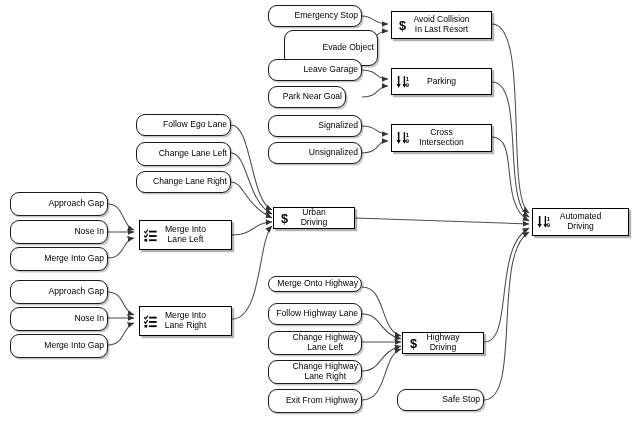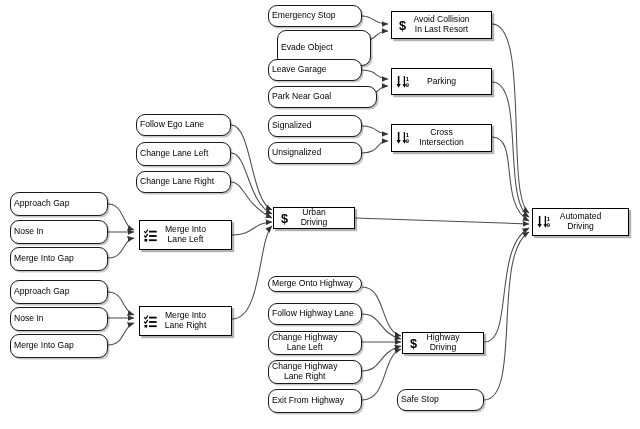--- a/index.html
+++ b/index.html
@@ -26,21 +26,21 @@
     width: 640px;
     height: 429px;
     pointer-events: none;
   }
   .node {
     position: absolute;
     box-sizing: border-box;
     background: #ffffff;
     display: flex;
     align-items: center;
-    justify-content: flex-start;
+    justify-content: flex-end;
     text-align: center;
     line-height: 1.12;
     color: #000000;
     z-index: 3;
   }
   
   .node.basic {
     border: 1.1px solid #1a1a1a;
     border-radius: 9px;
     font-size: 8.6px;
@@ -207,27 +207,27 @@
         <rect x="6.2" y="12.7" width="9.4" height="2.2" fill="#000"></rect>
       </svg>
     </span>
     <span class="arb-label">Merge Into
 Lane Right</span>
   </div>
 
   <div class="node basic" style="left:268px; top:5px; width:94px; height:22px;">
     <span class="basic-label">Emergency Stop</span>
   </div>
-  <div class="node basic" style="left:277px; top:30px; width:94px; height:36px;">
+  <div class="node basic" style="left:284px; top:30px; width:94px; height:36px;">
     <span class="basic-label">Evade Object</span>
   </div>
   <div class="node basic" style="left:268px; top:59px; width:94px; height:22px;">
     <span class="basic-label">Leave Garage</span>
   </div>
-  <div class="node basic" style="left:268px; top:86px; width:109px; height:22px;">
+  <div class="node basic" style="left:268px; top:86px; width:78px; height:22px;">
     <span class="basic-label">Park Near Goal</span>
   </div>
   <div class="node basic" style="left:268px; top:115px; width:94px; height:22px;border-radius:9px;">
     <span class="basic-label">Signalized</span>
   </div>
   <div class="node basic" style="left:268px; top:142px; width:94px; height:22px;">
     <span class="basic-label">Unsignalized</span>
   </div>
 
   <div class="node arb" style="left:273px; top:207px; width:82px; height:22px;">

